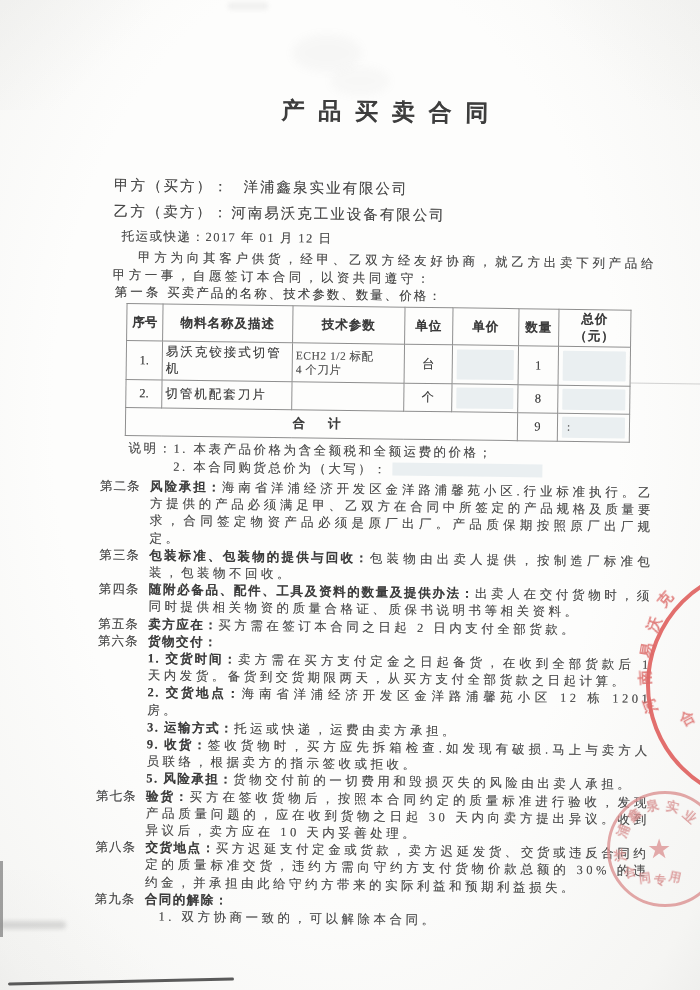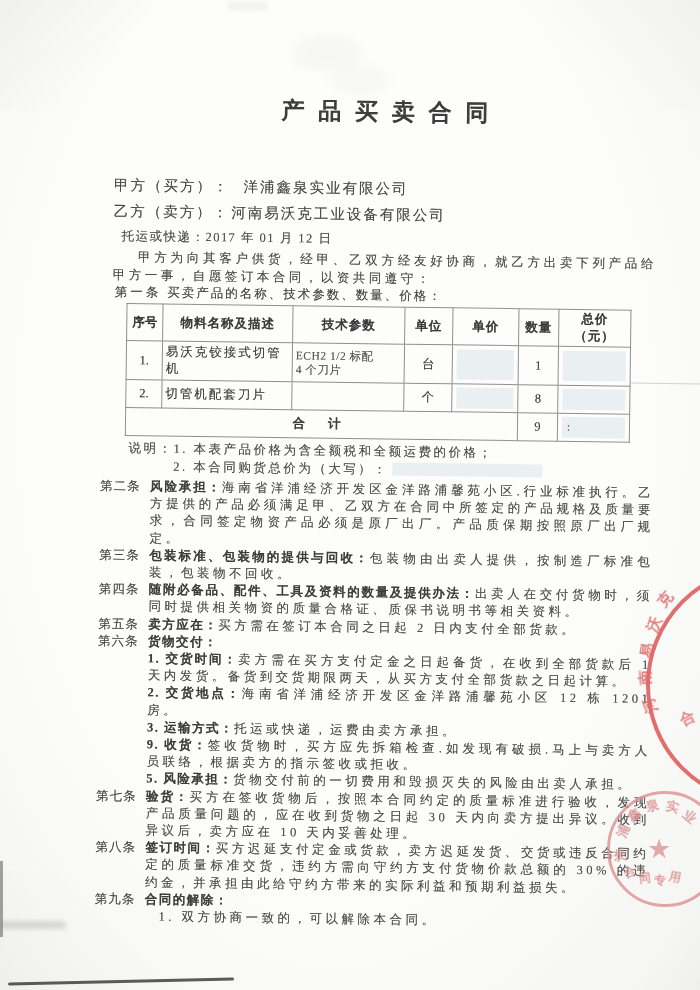--- a/index.html
+++ b/index.html
@@ -279,21 +279,21 @@
       <div class="clause">
         <span class="c-label">第七条</span>
         <div class="c-body">
             <p class="c-text"><b>验货：</b><span>买方在签收货物后，按照本合同约定的质量标准进行验收，发现产品质量问题的，应在收到货物之日起 30 天内向卖方提出异议。收到异议后，卖方应在 10 天内妥善处理。</span></p>
           </div>
       </div>
 
       <div class="clause">
         <span class="c-label">第八条</span>
         <div class="c-body">
-            <p class="c-text"><b>签订时间：</b><span>买方迟延支付定金或货款，卖方迟延发货、交货或违反合同约定的质量标准交货，违约方需向守约方支付货物价款总额的 30% 的违约金，并承担由此给守约方带来的实际利益和预期利益损失。</span></p>
+            <p class="c-text"><b>交货地点：</b><span>买方迟延支付定金或货款，卖方迟延发货、交货或违反合同约定的质量标准交货，违约方需向守约方支付货物价款总额的 30% 的违约金，并承担由此给守约方带来的实际利益和预期利益损失。</span></p>
           </div>
       </div>
 
       <div class="clause">
         <span class="c-label">第九条</span>
         <div class="c-body">
           <p class="c-text"><b>合同的解除：</b></p>
           <p class="c-item c-item-plain">1. 双方协商一致的，可以解除本合同。</p>
         </div>
       </div>

